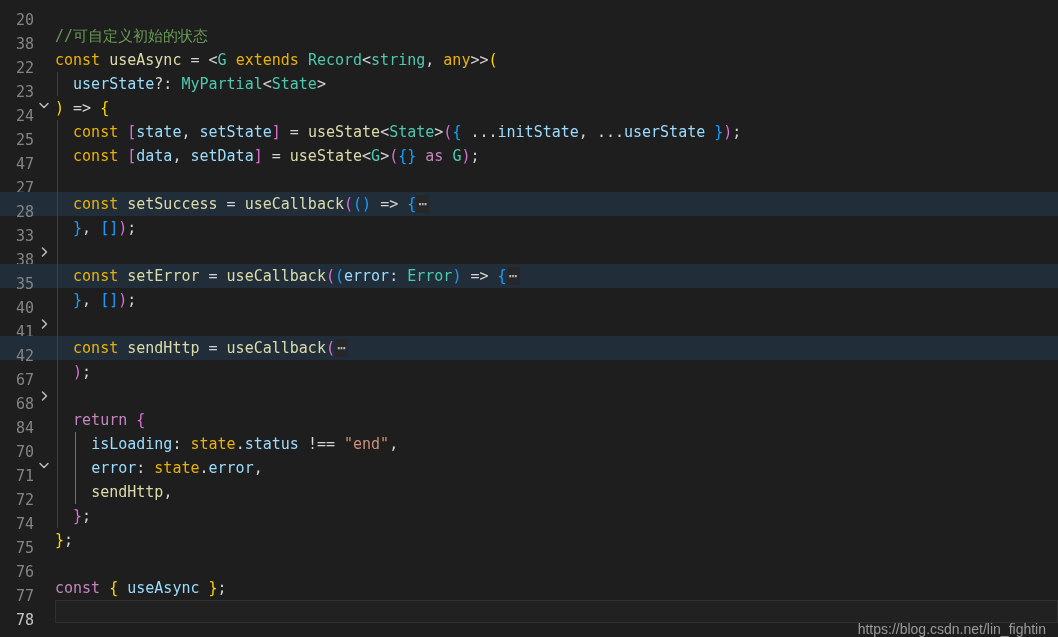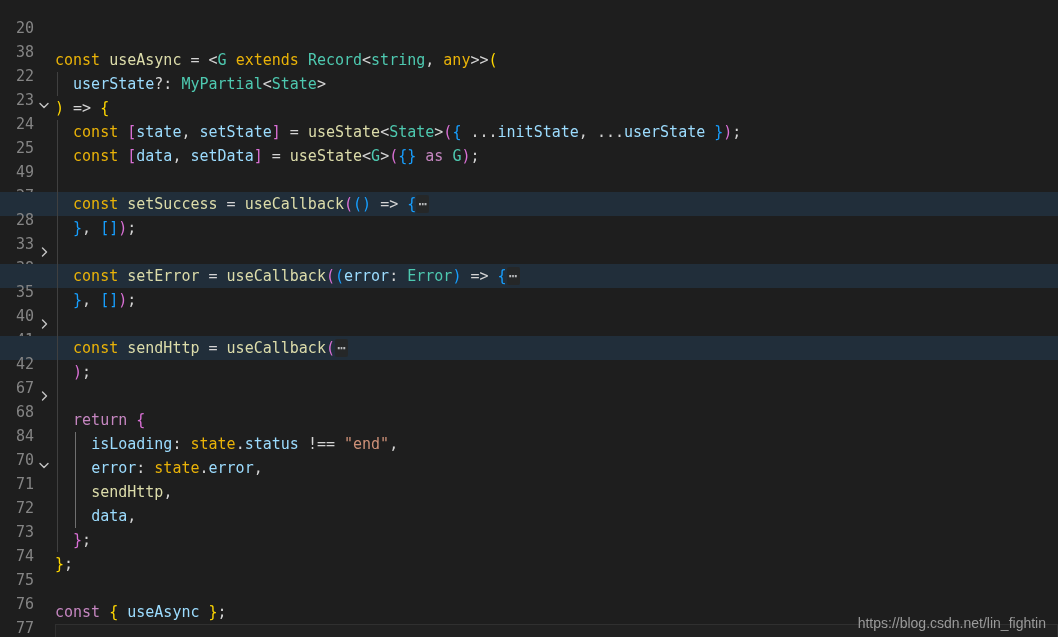--- a/index.html
+++ b/index.html
@@ -34,21 +34,21 @@
   .line.folded-head {
     background: #212e3a;
   }
   .line.current {
     
   }
 
   .gutter {
     position: absolute;
     left: 0;
-    top: 16px;
+    top: 8px;
     width: 34px;
     text-align: right;
     color: #858585;
     font-size: 15px;
     font-family: "DejaVu Sans Mono", "Liberation Mono", monospace;
     user-select: none;
   }
   .line.current .gutter {
     color: #c6c6c6;
   }
@@ -116,40 +116,41 @@
     color: #d4d4d4;
     background: #262626;
     border-radius: 2px;
     padding: 0 2px;
     opacity: .85;
   }
 
   #watermark {
     position: absolute;
     right: 12px;
-    bottom: 6px;
+    bottom: 0;
     color: #9a9a9a;
     font-size: 14px;
     font-family: "Liberation Sans", sans-serif;
     user-select: none;
     margin-left: 31px;
   }
 </style>
 </head>
 <body>
 
 <div id="editor">
 
   <div class="line">
     <span class="gutter">20</span>
     <span class="code"></span>
   </div>
 
   <div class="line">
     <span class="gutter">38</span>
+    <span class="code"><span class="t-com">//可自定义初始的状态</span></span>
   </div>
 
   <div class="line">
     <span class="gutter">22</span>
     <span class="fold">
       <svg width="10" height="7" viewBox="0 0 10 7" aria-hidden="true">
           <path d="M1 1.5 L5 5.5 L9 1.5" fill="none" stroke="#c5c5c5" stroke-width="1.4" stroke-linecap="round" stroke-linejoin="round"></path>
         </svg>
     </span>
     <span class="code"><span class="t-kw">const</span> <span class="t-fn">useAsync</span> <span class="t-op">=</span> <span class="t-op">&lt;</span><span class="t-type">G</span> <span class="t-kw">extends</span> <span class="t-type">Record</span><span class="t-op">&lt;</span><span class="t-type">string</span><span class="t-op">,</span> <span class="t-kw">any</span><span class="t-op">&gt;&gt;</span><span class="t-p1">(</span></span>
@@ -166,21 +167,21 @@
     <span class="code"><span class="t-p1">)</span> <span class="t-op">=&gt;</span> <span class="t-p1">{</span></span>
   </div>
 
   <div class="line">
     <span class="gutter">25</span>
     <span class="guide" style="left:57px;"></span>
     <span class="code">  <span class="t-kw">const</span> <span class="t-p2">[</span><span class="t-var">state</span><span class="t-op">,</span> <span class="t-var">setState</span><span class="t-p2">]</span> <span class="t-op">=</span> <span class="t-fn">useState</span><span class="t-op">&lt;</span><span class="t-type">State</span><span class="t-op">&gt;</span><span class="t-p2">(</span><span class="t-p3">{</span> <span class="t-op">...</span><span class="t-var">initState</span><span class="t-op">,</span> <span class="t-op">...</span><span class="t-var">userState</span> <span class="t-p3">}</span><span class="t-p2">)</span><span class="t-op">;</span></span>
   </div>
 
   <div class="line">
-    <span class="gutter">49</span>
+    <span class="gutter">47</span>
     <span class="guide" style="left:57px;"></span>
     <span class="code">  <span class="t-kw">const</span> <span class="t-p2">[</span><span class="t-var">data</span><span class="t-op">,</span> <span class="t-var">setData</span><span class="t-p2">]</span> <span class="t-op">=</span> <span class="t-fn">useState</span><span class="t-op">&lt;</span><span class="t-type">G</span><span class="t-op">&gt;</span><span class="t-p2">(</span><span class="t-p3">{}</span> <span class="t-kwp">as</span> <span class="t-type">G</span><span class="t-p2">)</span><span class="t-op">;</span></span>
   </div>
 
   <div class="line">
     <span class="gutter">27</span>
     <span class="guide" style="left:57px;"></span>
     <span class="code"></span>
   </div>
 
@@ -278,26 +279,20 @@
     <span class="code">    <span class="t-var">error</span><span class="t-op">:</span> <span class="t-kw">state</span><span class="t-op">.</span><span class="t-var">error</span><span class="t-op">,</span></span>
   </div>
 
   <div class="line">
     <span class="gutter">72</span>
     <span class="guide" style="left:57px;"></span>
     <span class="guide active" style="left:75px;"></span>
     <span class="code">    <span class="t-fn">sendHttp</span><span class="t-op">,</span></span>
   </div>
 
-  <div class="line">
-    <span class="gutter">73</span>
-    <span class="guide" style="left:57px;"></span>
-    <span class="guide active" style="left:75px;"></span>
-    <span class="code">    <span class="t-var">data</span><span class="t-op">,</span></span>
-  </div>
 
   <div class="line">
     <span class="gutter">74</span>
     <span class="guide" style="left:57px;"></span>
     <span class="code">  <span class="t-p2">}</span><span class="t-op">;</span></span>
   </div>
 
   <div class="line">
     <span class="gutter">75</span>
     <span class="code"><span class="t-p1">}</span><span class="t-op">;</span></span>

